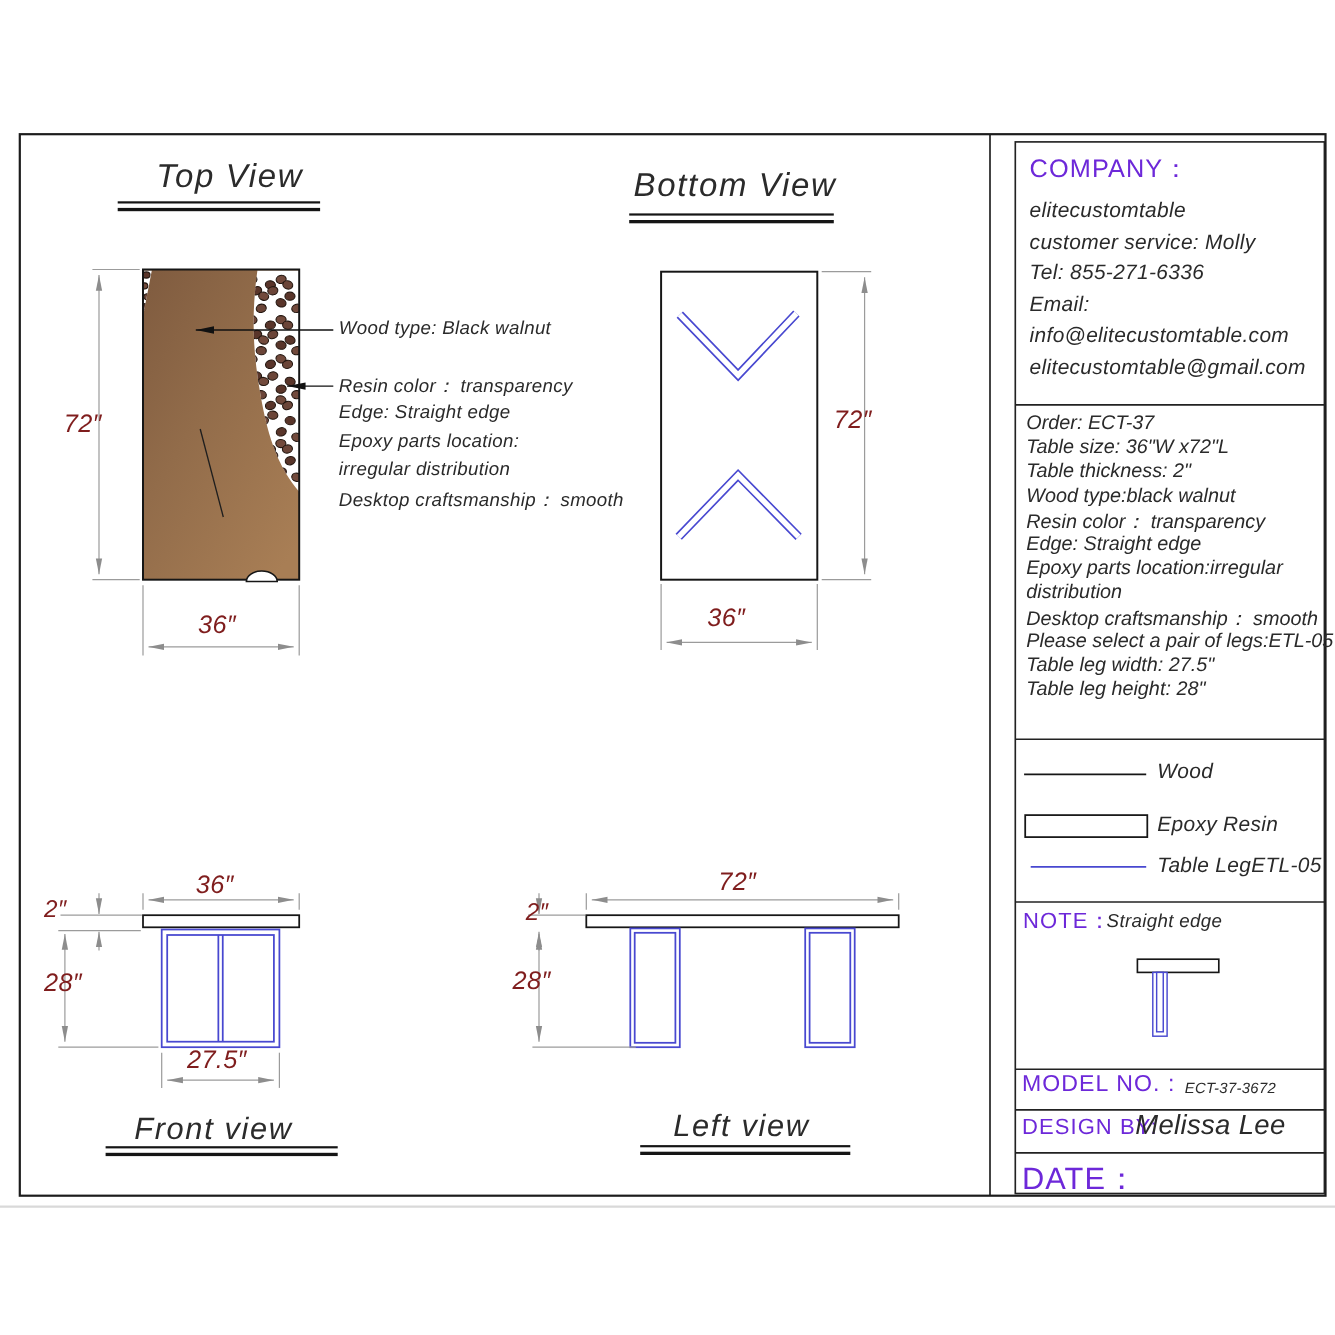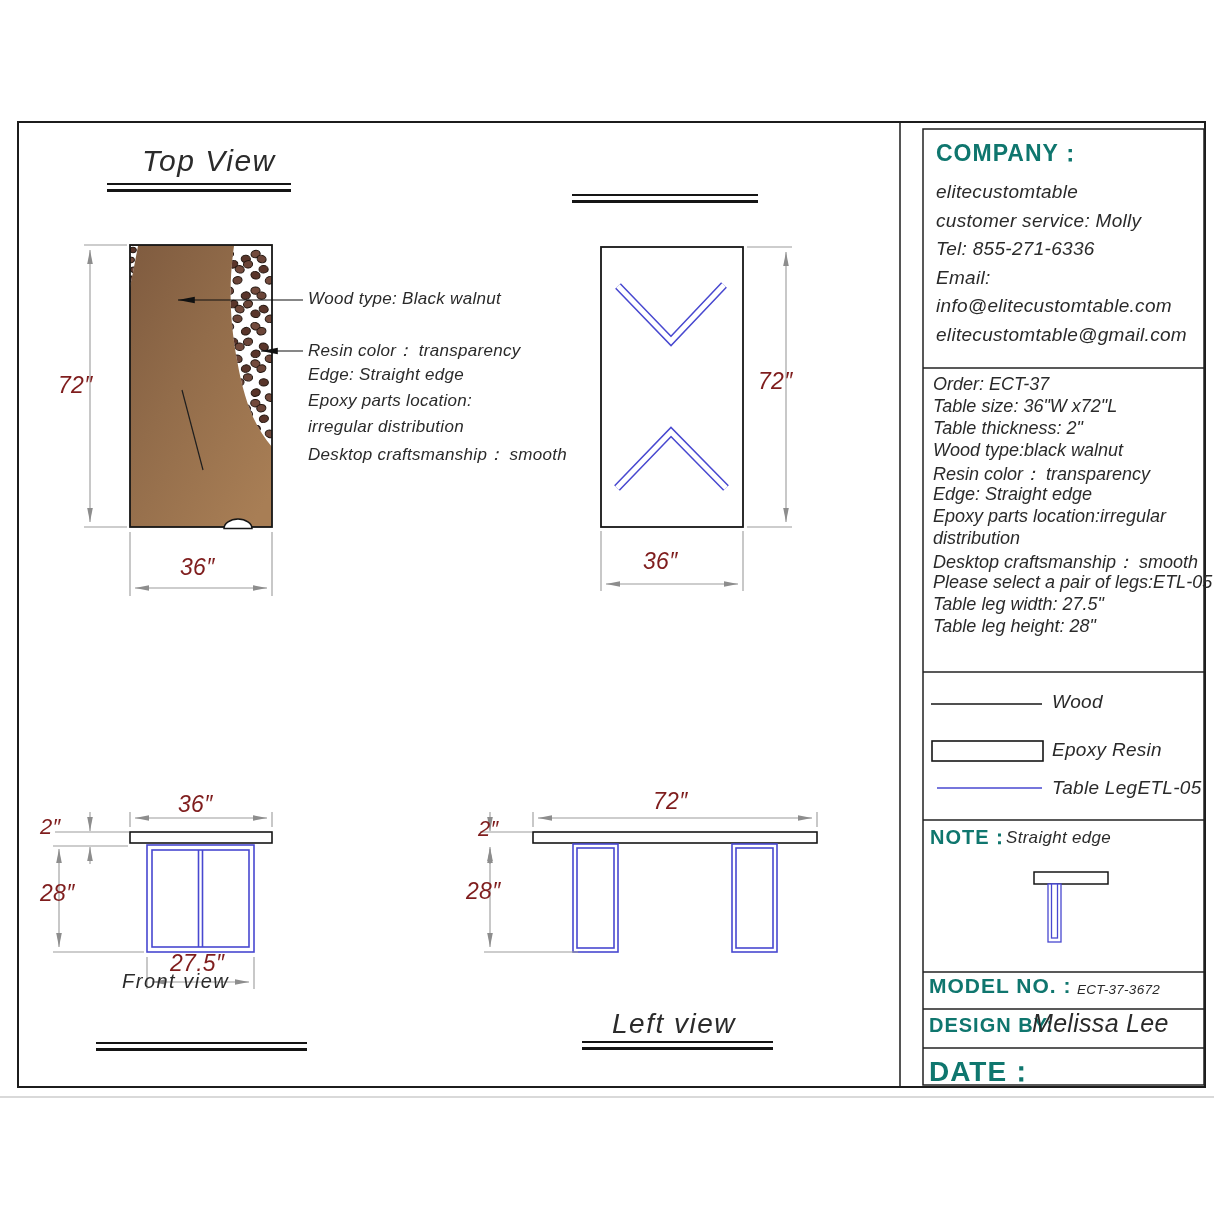--- a/index.html
+++ b/index.html
@@ -4,21 +4,21 @@
 <style>
   html,body{margin:0;padding:0;background:#fff;}
   #sheet{position:relative;width:1214px;height:1214px;background:#fff;overflow:hidden;
          font-family:"Liberation Sans",sans-serif;}
   svg{position:absolute;left:0;top:0;}
   .lbl{position:absolute;font-family:"Liberation Sans",sans-serif;font-style:italic;
        color:#2a2a2a;white-space:nowrap;letter-spacing:.3px;}
   .red{color:#7f1d1d;font-size:23px;}
   .title{font-size:30px;color:#2b2b2b;letter-spacing:1.5px;}
   .boldlbl{position:absolute;font-family:"Liberation Sans",sans-serif;font-style:normal;
-       font-weight:bold;color:#0f766e;white-space:nowrap;letter-spacing:1px;}
+       font-weight:normal;color:#6d28d9;white-space:nowrap;letter-spacing:1px;}
   .underline2{position:absolute;height:4px;border-top:2px solid #151515;border-bottom:3px solid #151515;}
   .ann{font-size:17px;}
   .companyline{font-size:19px;}
   .orderline{font-size:18px;letter-spacing:0;}
   .legendlbl{font-size:19px;}
 </style>
 </head>
 <body>
 
 <div id="sheet">
@@ -222,23 +222,24 @@
     <g fill="#fff">
       <rect x="1034" y="872" width="74" height="12" stroke="#161616" stroke-width="1.5"></rect>
       <rect x="1048" y="884" width="13" height="58" stroke="#4848d0" stroke-width="1.3"></rect>
       <rect x="1051.5" y="884" width="6" height="54" stroke="#4848d0" stroke-width="1.3"></rect>
     </g>
   </svg>
 
   <div class="lbl title" style="left:142px;top:144px;">Top View</div>
   <div class="underline2" style="left:107px;top:183px;width:184px;"></div>
 
+  <div class="lbl title" style="left:576px;top:152px;">Bottom View</div>
   <div class="underline2" style="left:572px;top:194px;width:186px;"></div>
 
-  <div class="lbl title" style="left:122px;top:970px;font-size:20px;">Front view</div>
+  <div class="lbl title" style="left:122px;top:1010px;font-size:28px;">Front view</div>
   <div class="underline2" style="left:96px;top:1042px;width:211px;"></div>
 
   <div class="lbl title" style="left:612px;top:1008px;font-size:28px;">Left view</div>
   <div class="underline2" style="left:582px;top:1041px;width:191px;"></div>
 
   <div class="lbl red" style="left:58px;top:372px;">72″</div>
   <div class="lbl red" style="left:180px;top:554px;">36″</div>
   <div class="lbl red" style="left:758px;top:368px;">72″</div>
   <div class="lbl red" style="left:643px;top:548px;">36″</div>
   <div class="lbl red" style="left:178px;top:791px;">36″</div>

